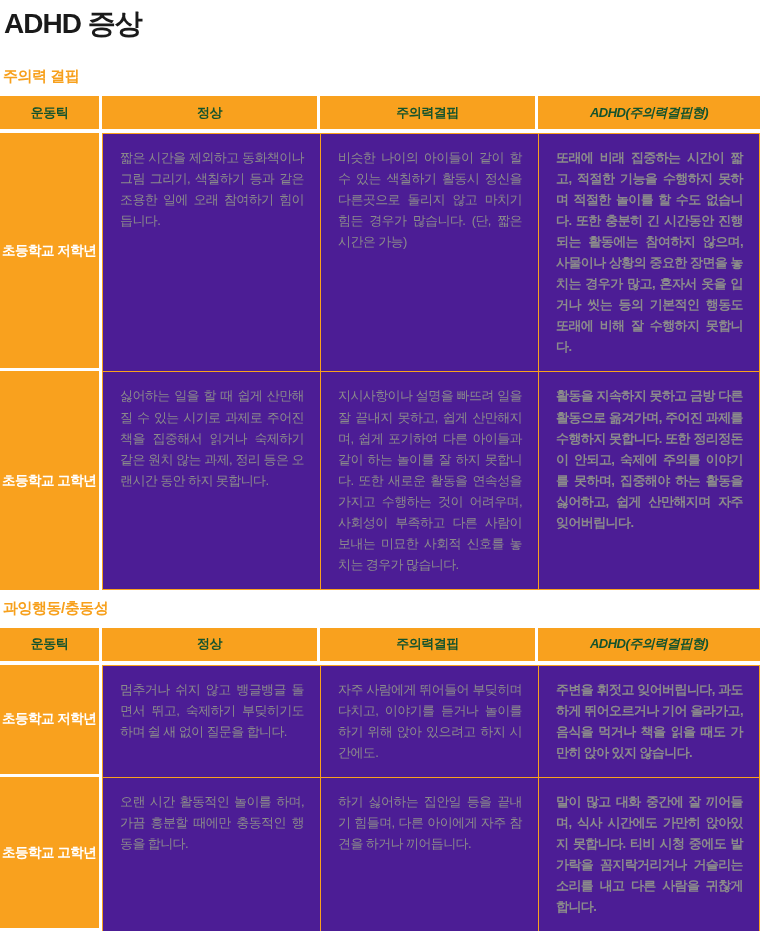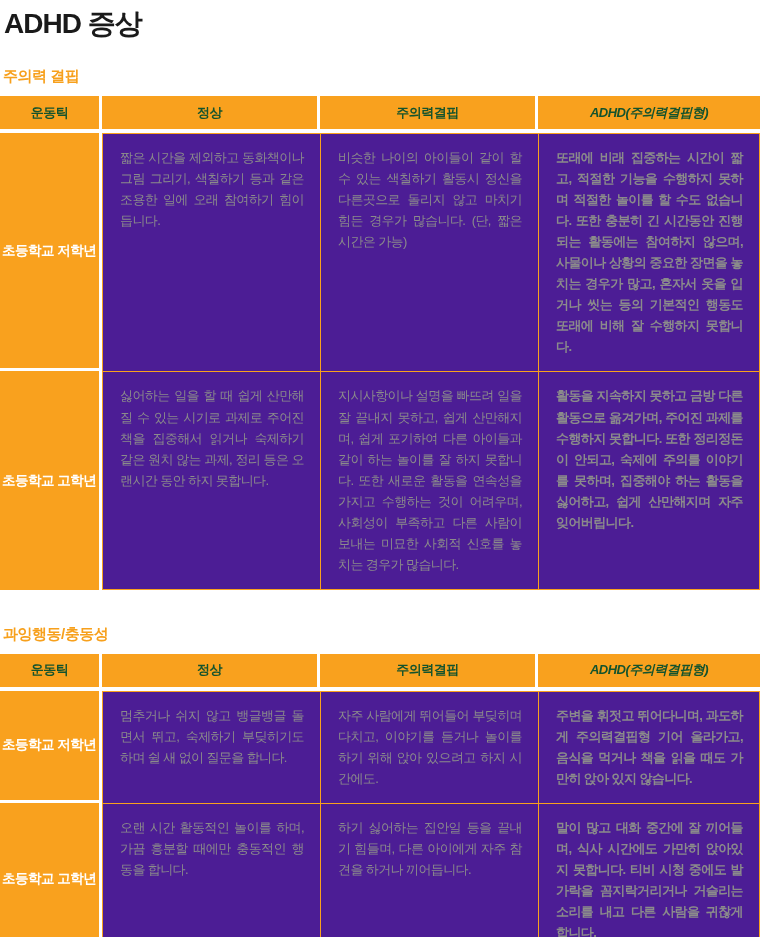--- a/index.html
+++ b/index.html
@@ -23,21 +23,21 @@
   }
   .section { margin-top: 0; }
   .section-title {
     font-size: 15px;
     font-weight: 700;
     color: #f7a01c;
     letter-spacing: -0.5px;
     margin: 0 0 0 3px;
   }
   .section-title.first { margin-top: 24px; }
-  .section-title.second { margin-top: 35px; }
+  .section-title.second { margin-top: 9px; }
   table.symptom-table {
     width: 760px;
     border-collapse: separate;
     border-spacing: 0;
     table-layout: fixed;
     margin-top: 10px;
   }
   th.col-header {
     background: #f9a11e;
     color: #14532d;
@@ -137,21 +137,21 @@
           <th class="col-header">정상</th>
           <th class="col-header">주의력결핍</th>
           <th class="col-header">ADHD(주의력결핍형)</th>
         </tr>
       </thead>
       <tbody>
         <tr style="height:104px">
           <td class="row-label">초등학교 저학년</td>
           <td class="symptom-cell">멈추거나 쉬지 않고 뱅글뱅글 돌면서 뛰고, 숙제하기 부딪히기도 하며 쉴 새 없이 질문을 합니다.</td>
           <td class="symptom-cell">자주 사람에게 뛰어들어 부딪히며 다치고, 이야기를 듣거나 놀이를 하기 위해 앉아 있으려고 하지 시간에도.</td>
-          <td class="symptom-cell last-col">주변을 휘젓고 뛰어다니며, 과도하게 주의력결핍형 기어 올라가고, 음식을 먹거나 책을 읽을 때도 가만히 앉아 있지 않습니다.</td>
+          <td class="symptom-cell last-col">주변을 휘젓고 잊어버립니다, 과도하게 뛰어오르거나 기어 올라가고, 음식을 먹거나 책을 읽을 때도 가만히 앉아 있지 않습니다.</td>
         </tr>
         <tr style="height:124px">
           <td class="row-label">초등학교 고학년</td>
           <td class="symptom-cell">오랜 시간 활동적인 놀이를 하며, 가끔 흥분할 때에만 충동적인 행동을 합니다.</td>
           <td class="symptom-cell">하기 싫어하는 집안일 등을 끝내기 힘들며, 다른 아이에게 자주 참견을 하거나 끼어듭니다.</td>
           <td class="symptom-cell last-col">말이 많고 대화 중간에 잘 끼어들며, 식사 시간에도 가만히 앉아있지 못합니다. 티비 시청 중에도 발가락을 꼼지락거리거나 거슬리는 소리를 내고 다른 사람을 귀찮게 합니다.</td>
         </tr>
 
       </tbody>
     </table>

